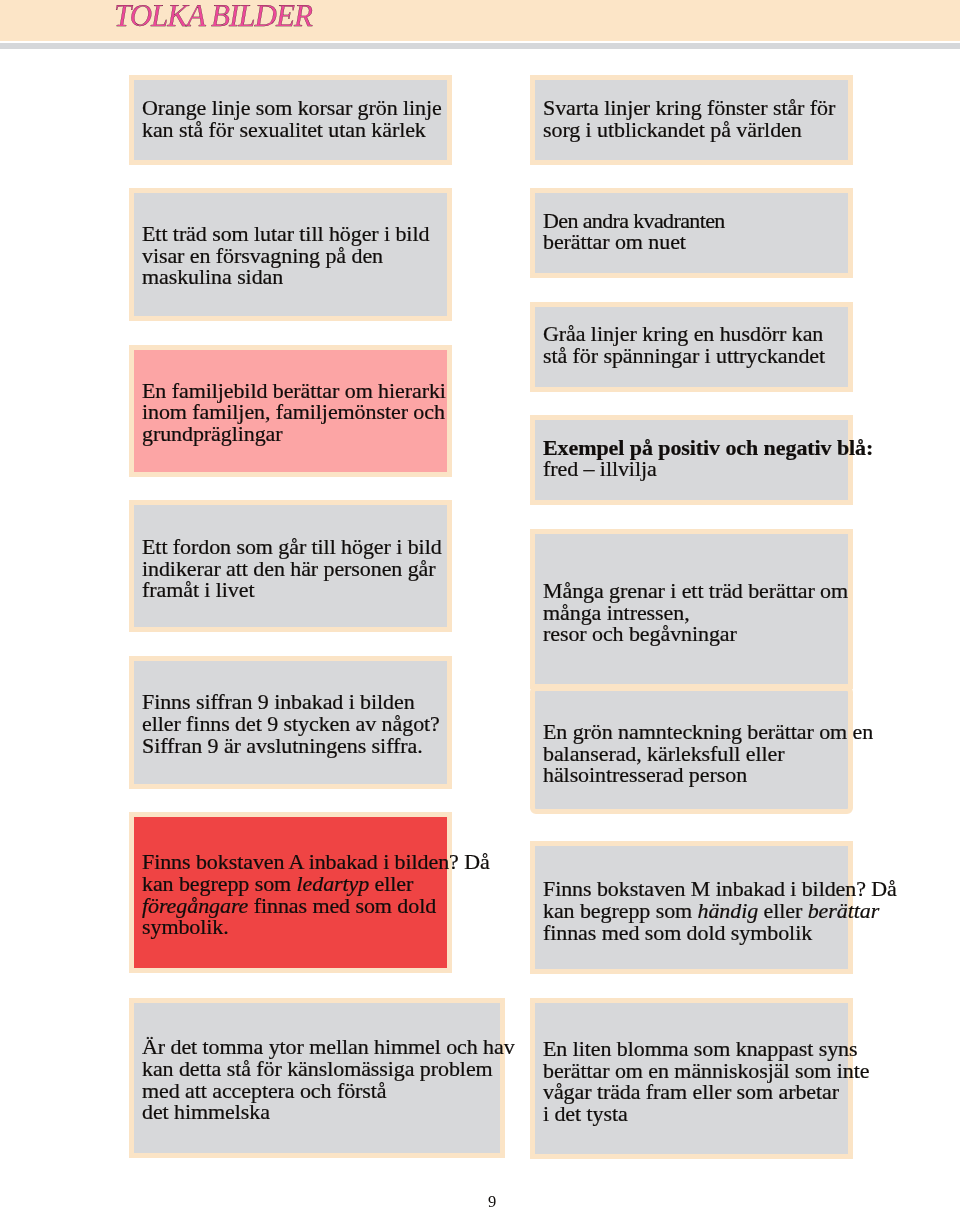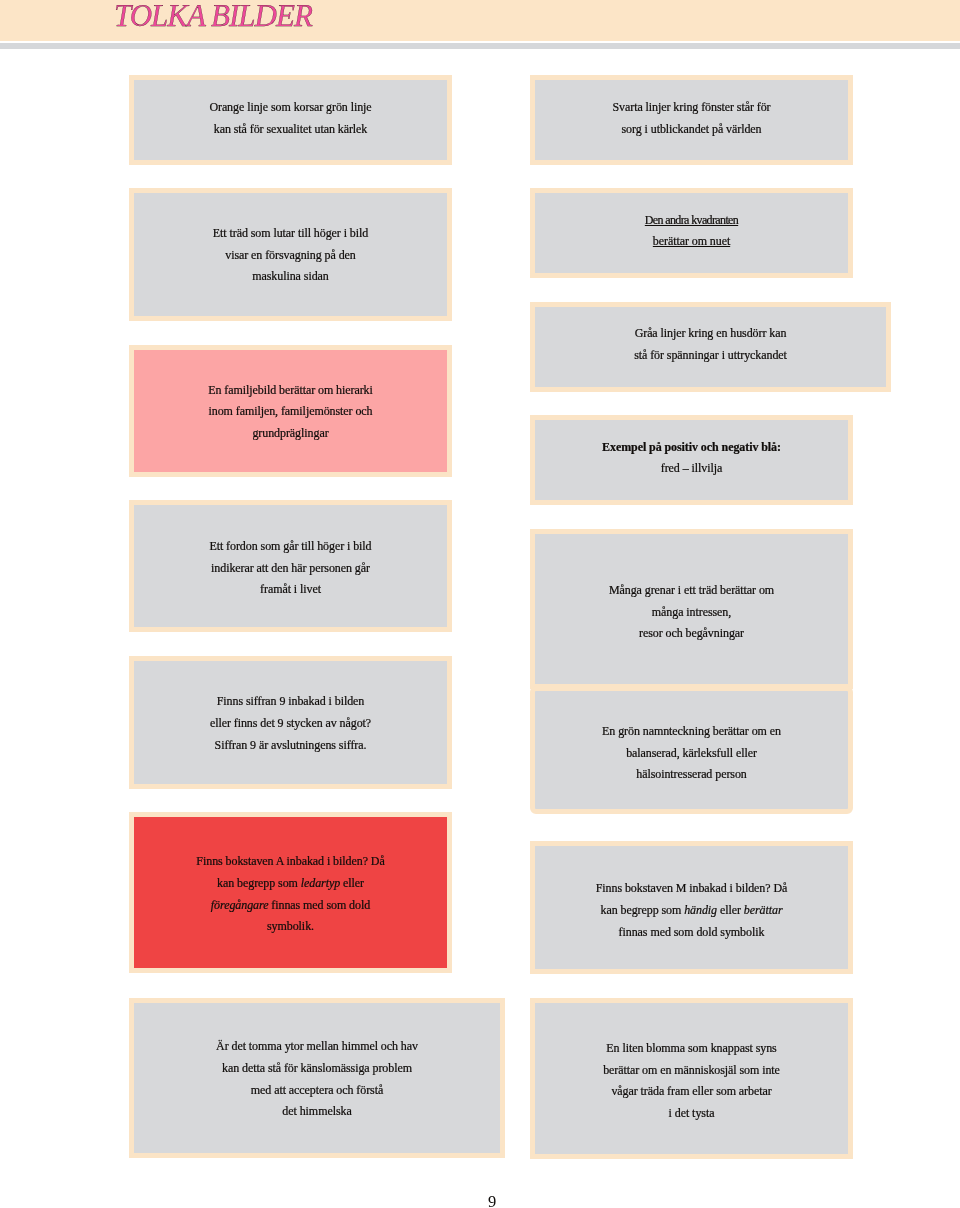--- a/index.html
+++ b/index.html
@@ -9,23 +9,23 @@
   .page{position:relative;width:960px;height:1208px;background:#fff;}
 
   .header-band{position:absolute;left:0;top:0;width:960px;height:41px;background:#fce5c7;}
   .header-title{position:absolute;left:114px;top:0px;height:32px;line-height:32px;
        font-style:italic;font-size:31px;letter-spacing:-1px;color:#ec4899;white-space:nowrap;
        transform:translateZ(0);-webkit-text-stroke:0.25px #1d1208;}
   .header-rule{position:absolute;left:0;top:43px;width:960px;height:5.5px;background:#d5d7da;}
 
   .box{position:absolute;background:#d7d8da;box-sizing:border-box;
        border:5px solid #fbe4c6;display:flex;align-items:center;justify-content:center;}
-  .box .txt{width:100%;text-align:center;font-size:12px;line-height:21.6px;letter-spacing:-0.08px;
+  .box .txt{width:100%;text-align:left;font-size:22px;line-height:21.6px;letter-spacing:-0.08px;
        color:#100d0b;white-space:nowrap;box-sizing:border-box;
-       position:relative;transform:translateZ(0);
+       position:relative;transform:translateZ(0);padding-left:8px;
        -webkit-text-stroke:0.22px #100d0b;}
   .box .txt i{font-style:italic;}
   .box .txt b{font-weight:bold;}
 
   .pageno{position:absolute;top:1194px;left:0;width:984px;text-align:center;
        font-size:16.5px;line-height:16.5px;color:#100d0b;transform:translateZ(0);}
 </style>
 </head>
 <body>
 
@@ -57,23 +57,23 @@
     <div class="box" style="left: 129px; top: 998px; width: 376px; height: 160px; background: rgb(215, 216, 218); border-color: rgb(251, 228, 198);">
         <div class="txt" style="top: 1.5px;"><span>Är det tomma ytor mellan himmel och hav</span><br><span>kan detta stå för känslomässiga problem</span><br><span>med att acceptera och förstå</span><br><span>det himmelska</span></div>
       </div>
   </div>
 
   <div class="column">
     <div class="box" style="left: 530px; top: 75px; width: 323px; height: 90px; background: rgb(215, 216, 218); border-color: rgb(251, 228, 198);">
         <div class="txt" style="top: -1px;"><span>Svarta linjer kring fönster står för</span><br><span>sorg i utblickandet på världen</span></div>
       </div>
     <div class="box" style="left: 530px; top: 188.3px; width: 323px; height: 90px; background: rgb(215, 216, 218); border-color: rgb(251, 228, 198);">
-        <div class="txt" style="top: -2px; text-decoration: underline;"><span style="letter-spacing: -0.63px;">Den andra kvadranten</span><br><span>berättar om nuet</span></div>
+        <div class="txt" style="top: -2px;"><span style="letter-spacing: -0.63px;">Den andra kvadranten</span><br><span>berättar om nuet</span></div>
       </div>
-    <div class="box" style="left: 530px; top: 301.5px; width: 361px; height: 90px; background: rgb(215, 216, 218); border-color: rgb(251, 228, 198);">
+    <div class="box" style="left: 530px; top: 301.5px; width: 323px; height: 90px; background: rgb(215, 216, 218); border-color: rgb(251, 228, 198);">
         <div class="txt" style="top: -1.5px;"><span>Gråa linjer kring en husdörr kan</span><br><span>stå för spänningar i uttryckandet</span></div>
       </div>
     <div class="box" style="left: 530px; top: 415.3px; width: 323px; height: 90px; background: rgb(215, 216, 218); border-color: rgb(251, 228, 198);">
         <div class="txt" style="top: -2px;"><b>Exempel på positiv och negativ blå:</b><br><span>fred – illvilja</span></div>
       </div>
     <div class="box" style="left: 530px; top: 528.7px; width: 323px; height: 160px; background: rgb(215, 216, 218); border-color: rgb(251, 228, 198);">
         <div class="txt" style="top: 4px;"><span>Många grenar i ett träd berättar om</span><br><span>många intressen,</span><br><span>resor och begåvningar</span></div>
       </div>
     <div class="box" style="left: 530px; top: 685.9px; width: 323px; height: 128px; background: rgb(215, 216, 218); border-color: rgb(251, 228, 198); border-radius: 6px;">
         <div class="txt" style="top: 3.5px;"><span>En grön namnteckning berättar om en</span><br><span>balanserad, kärleksfull eller</span><br><span>hälsointresserad person</span></div>

